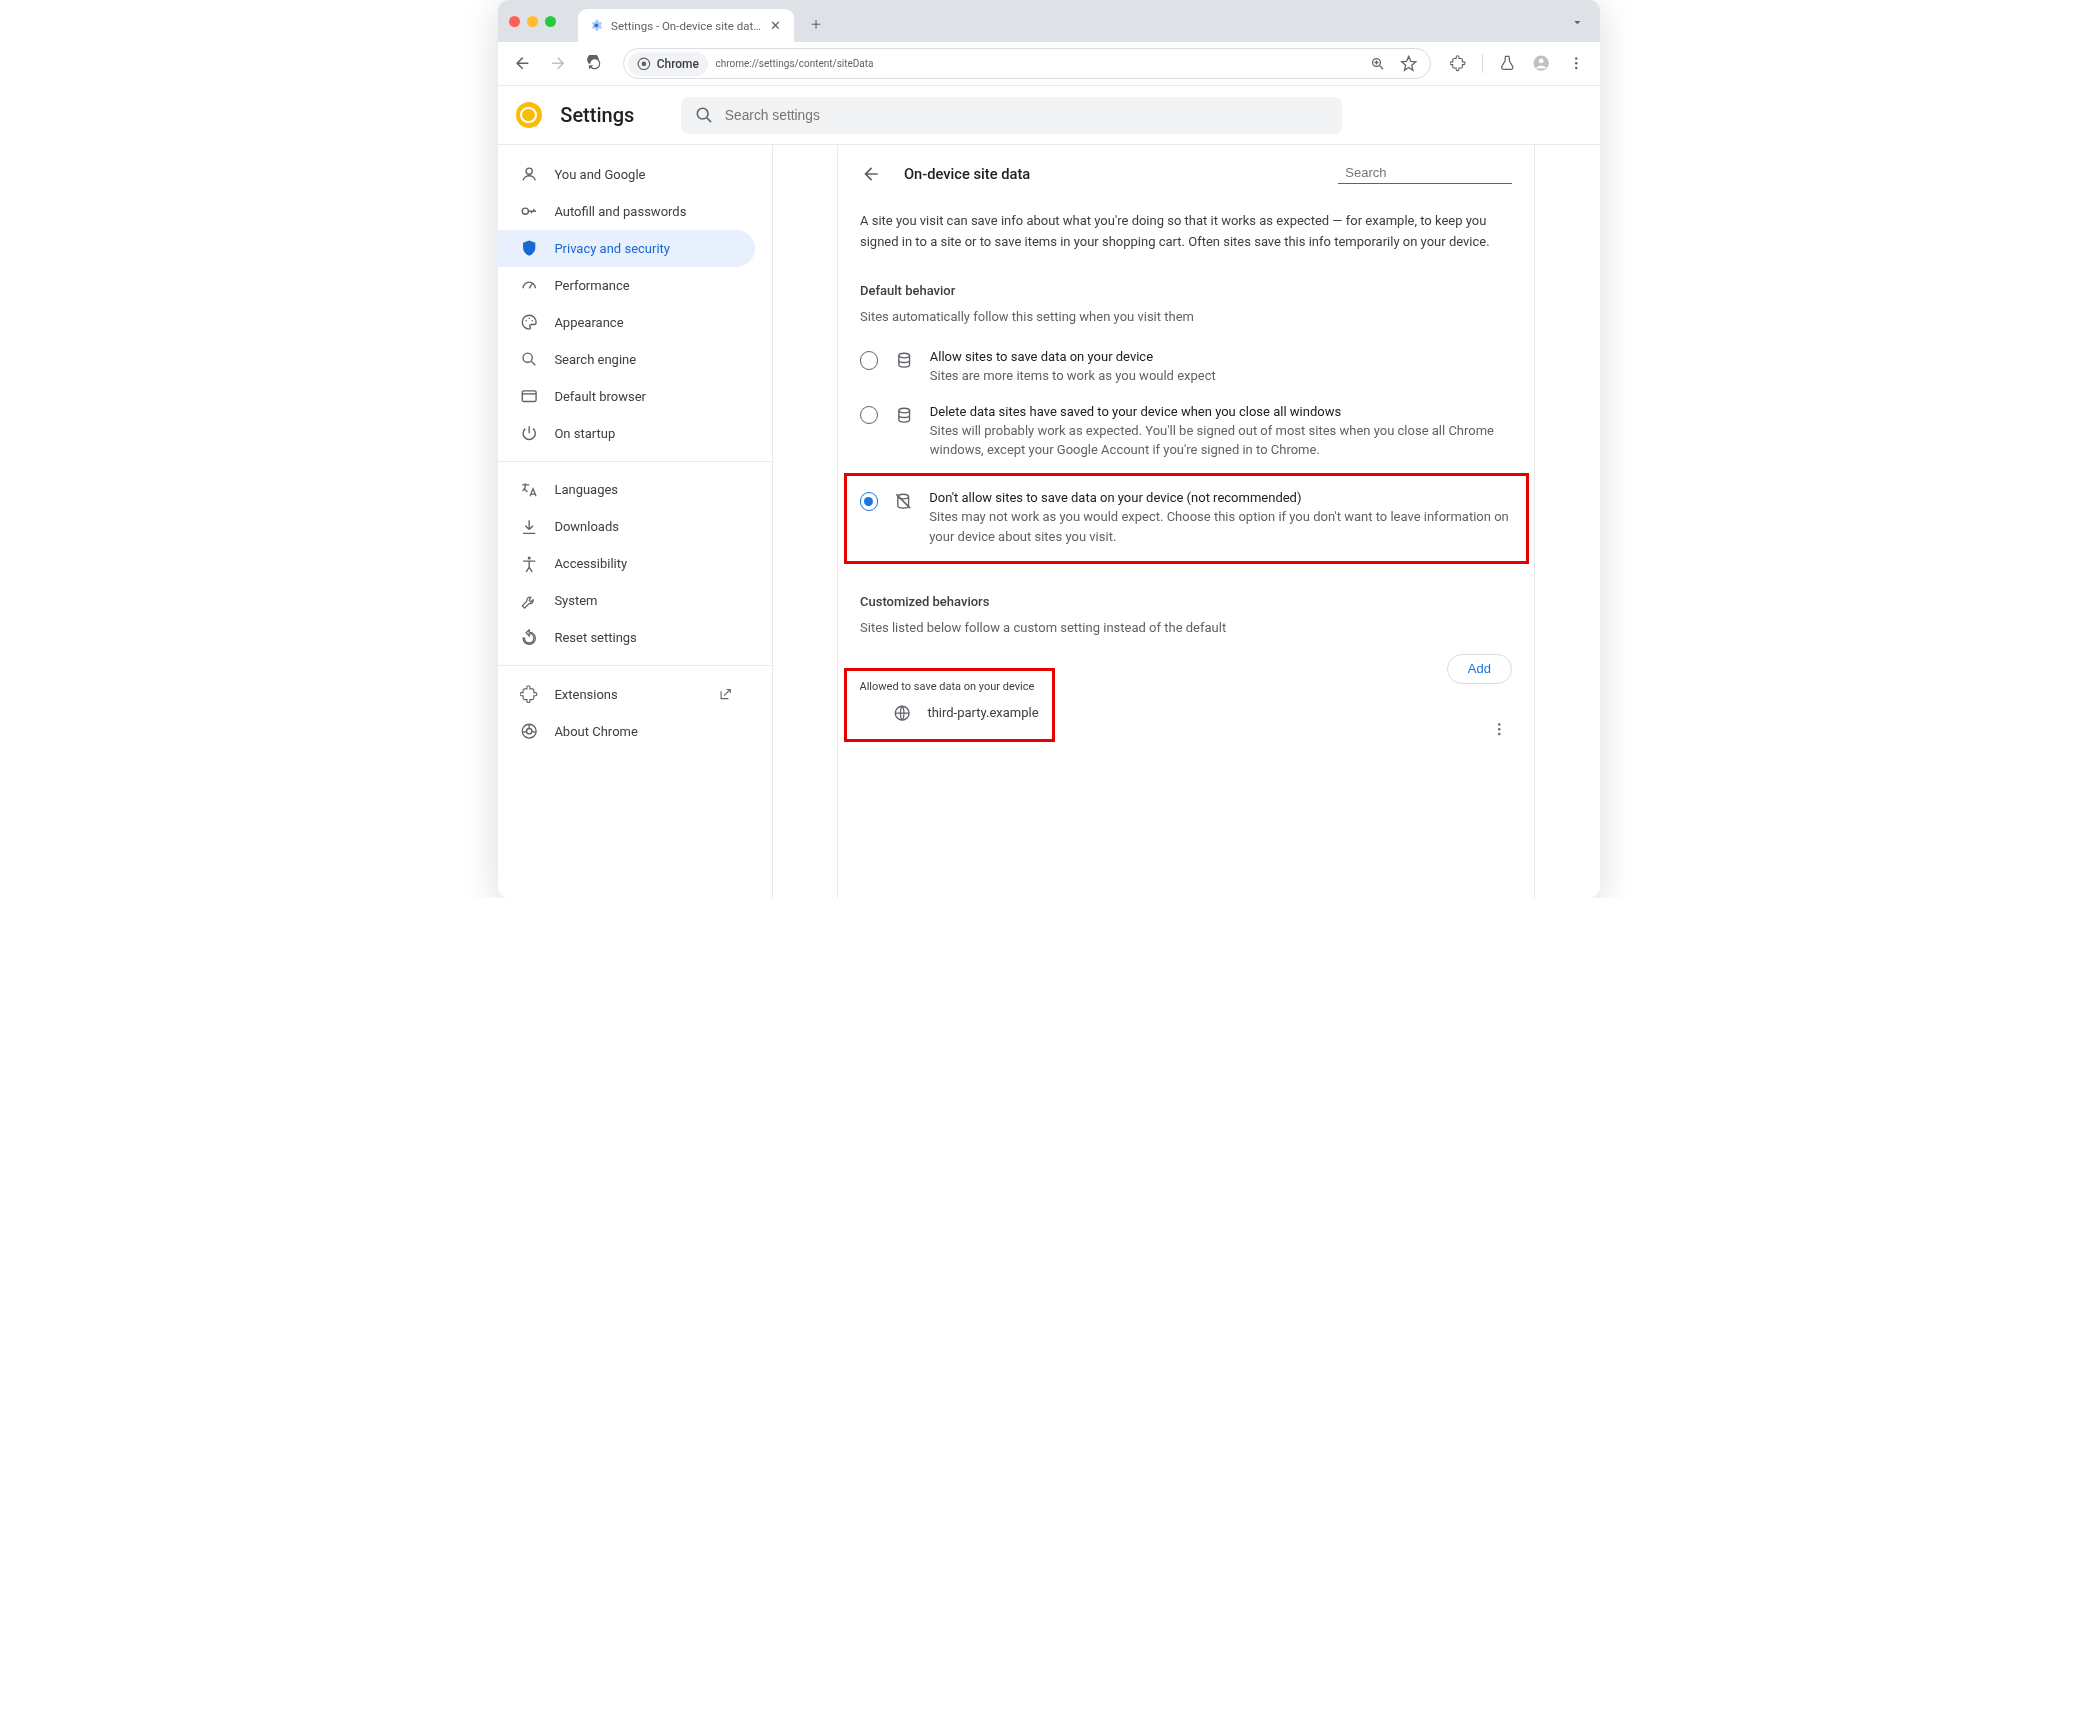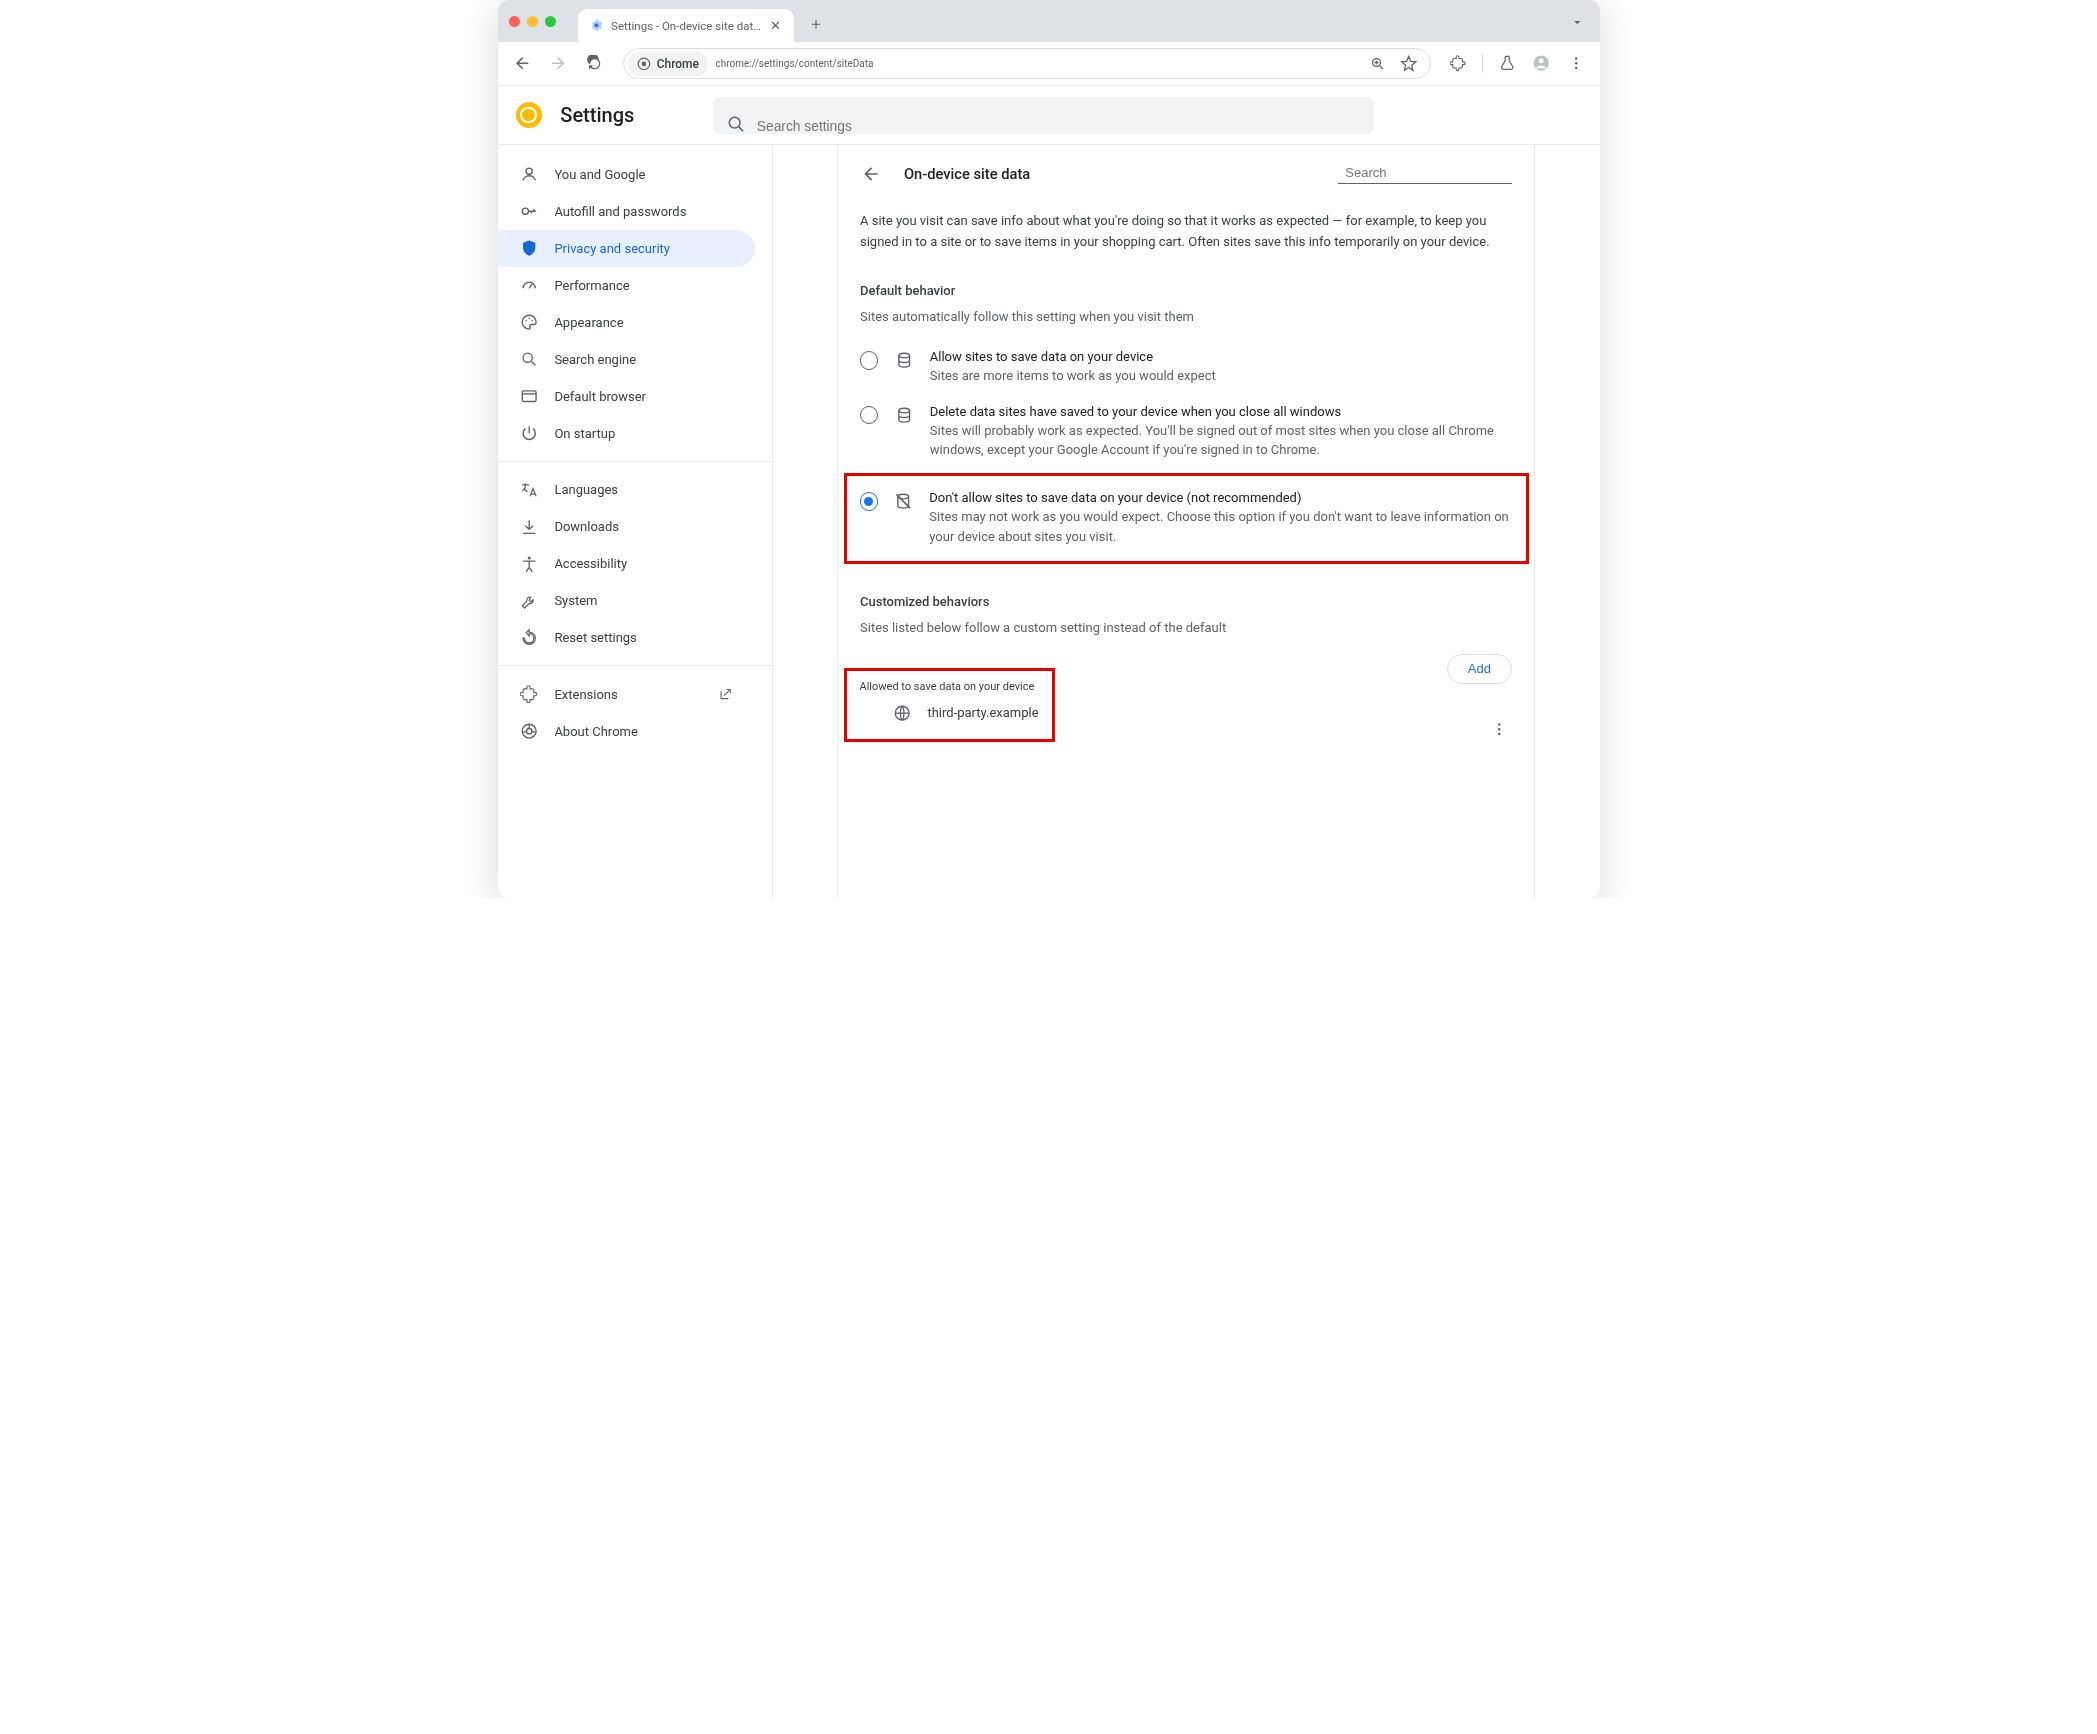--- a/index.html
+++ b/index.html
@@ -103,28 +103,28 @@
     border: 2.8px solid #fbbc05;
     position: relative;
   }
   .chrome-logo.simple {
     background: #fbbc05;
     border: none;
   }
   .chrome-logo.simple::after{
     content:''; position:absolute; inset:4.6px; border:2.8px solid #fff; border-radius:50%;
   }
-  .app-title { font-size: 20px; font-weight: 500; color:#202124; margin-right: 60px;}
+  .app-title { font-size: 20px; font-weight: 500; color:#202124; margin-right: 28px;}
   .search-settings {
     flex: 1;
     max-width: 661px;
     height: 37px;
     background: #f1f3f4;
     border-radius: 7.3px;
-    display:flex; align-items:flex-end;
+    display:flex; align-items:center;
     padding: 0 14.7px; gap: 11px;
     color:#5f6368;
   }
   .search-settings input {
     border:none; background:transparent; outline:none; font-size:13.8px; flex:1; color:#202124;
   }
 
   
   .body { display:flex; height: 753px; }
   .sidebar { width: 274px; padding: 11px 0; overflow-y:auto; }

